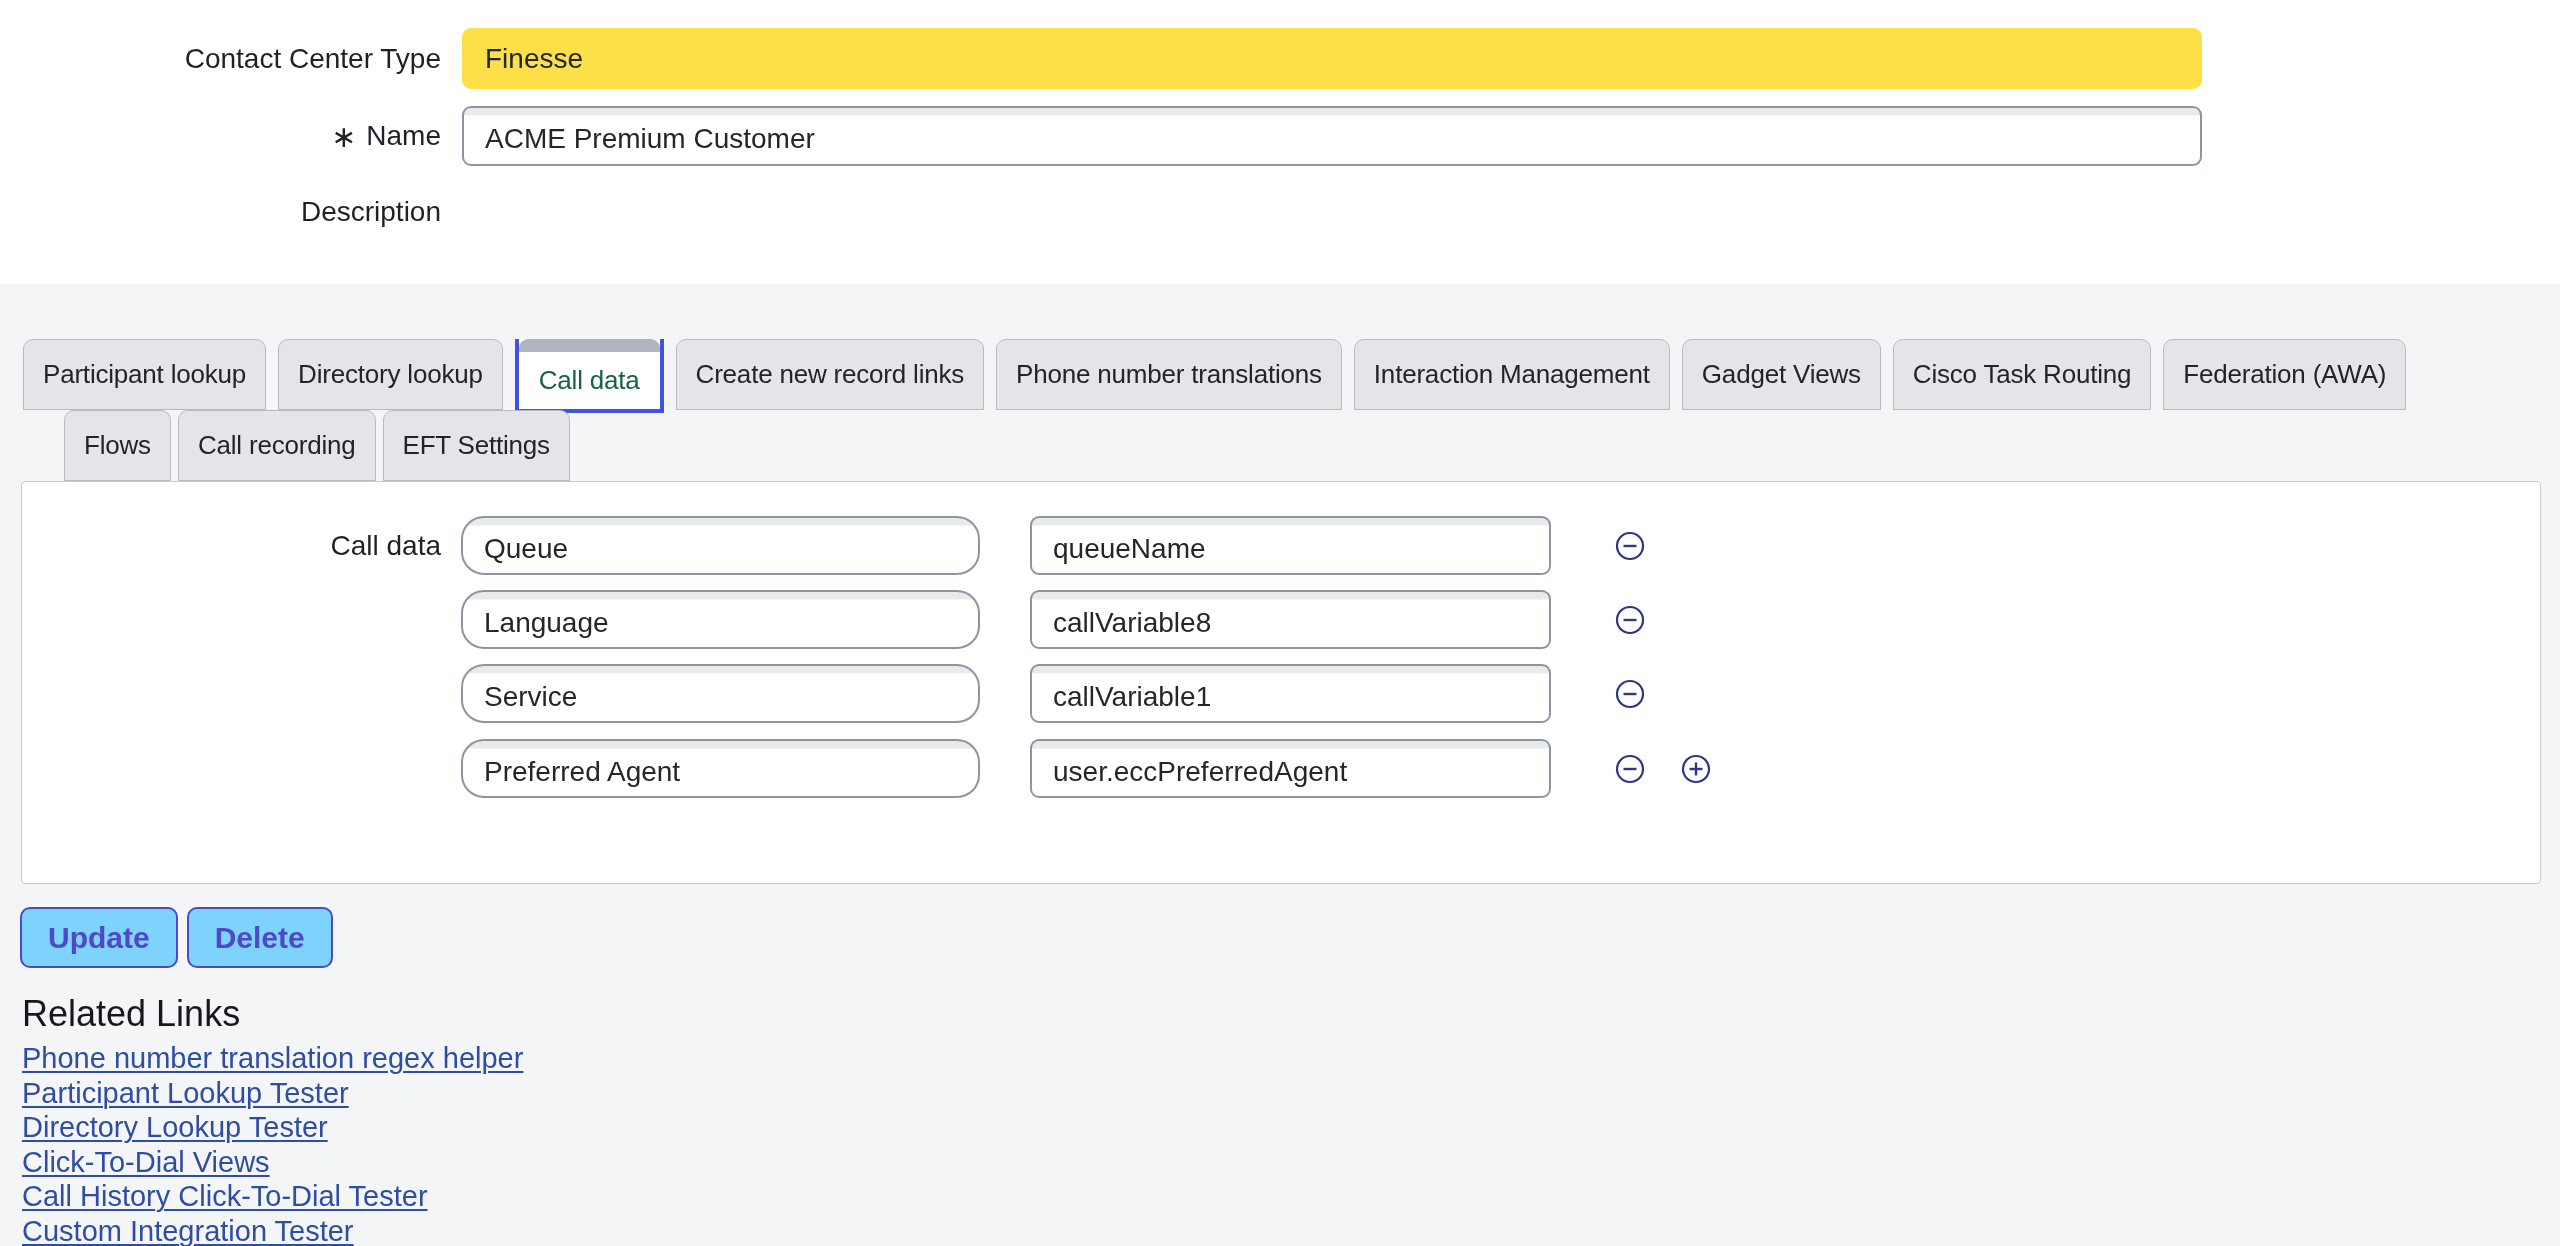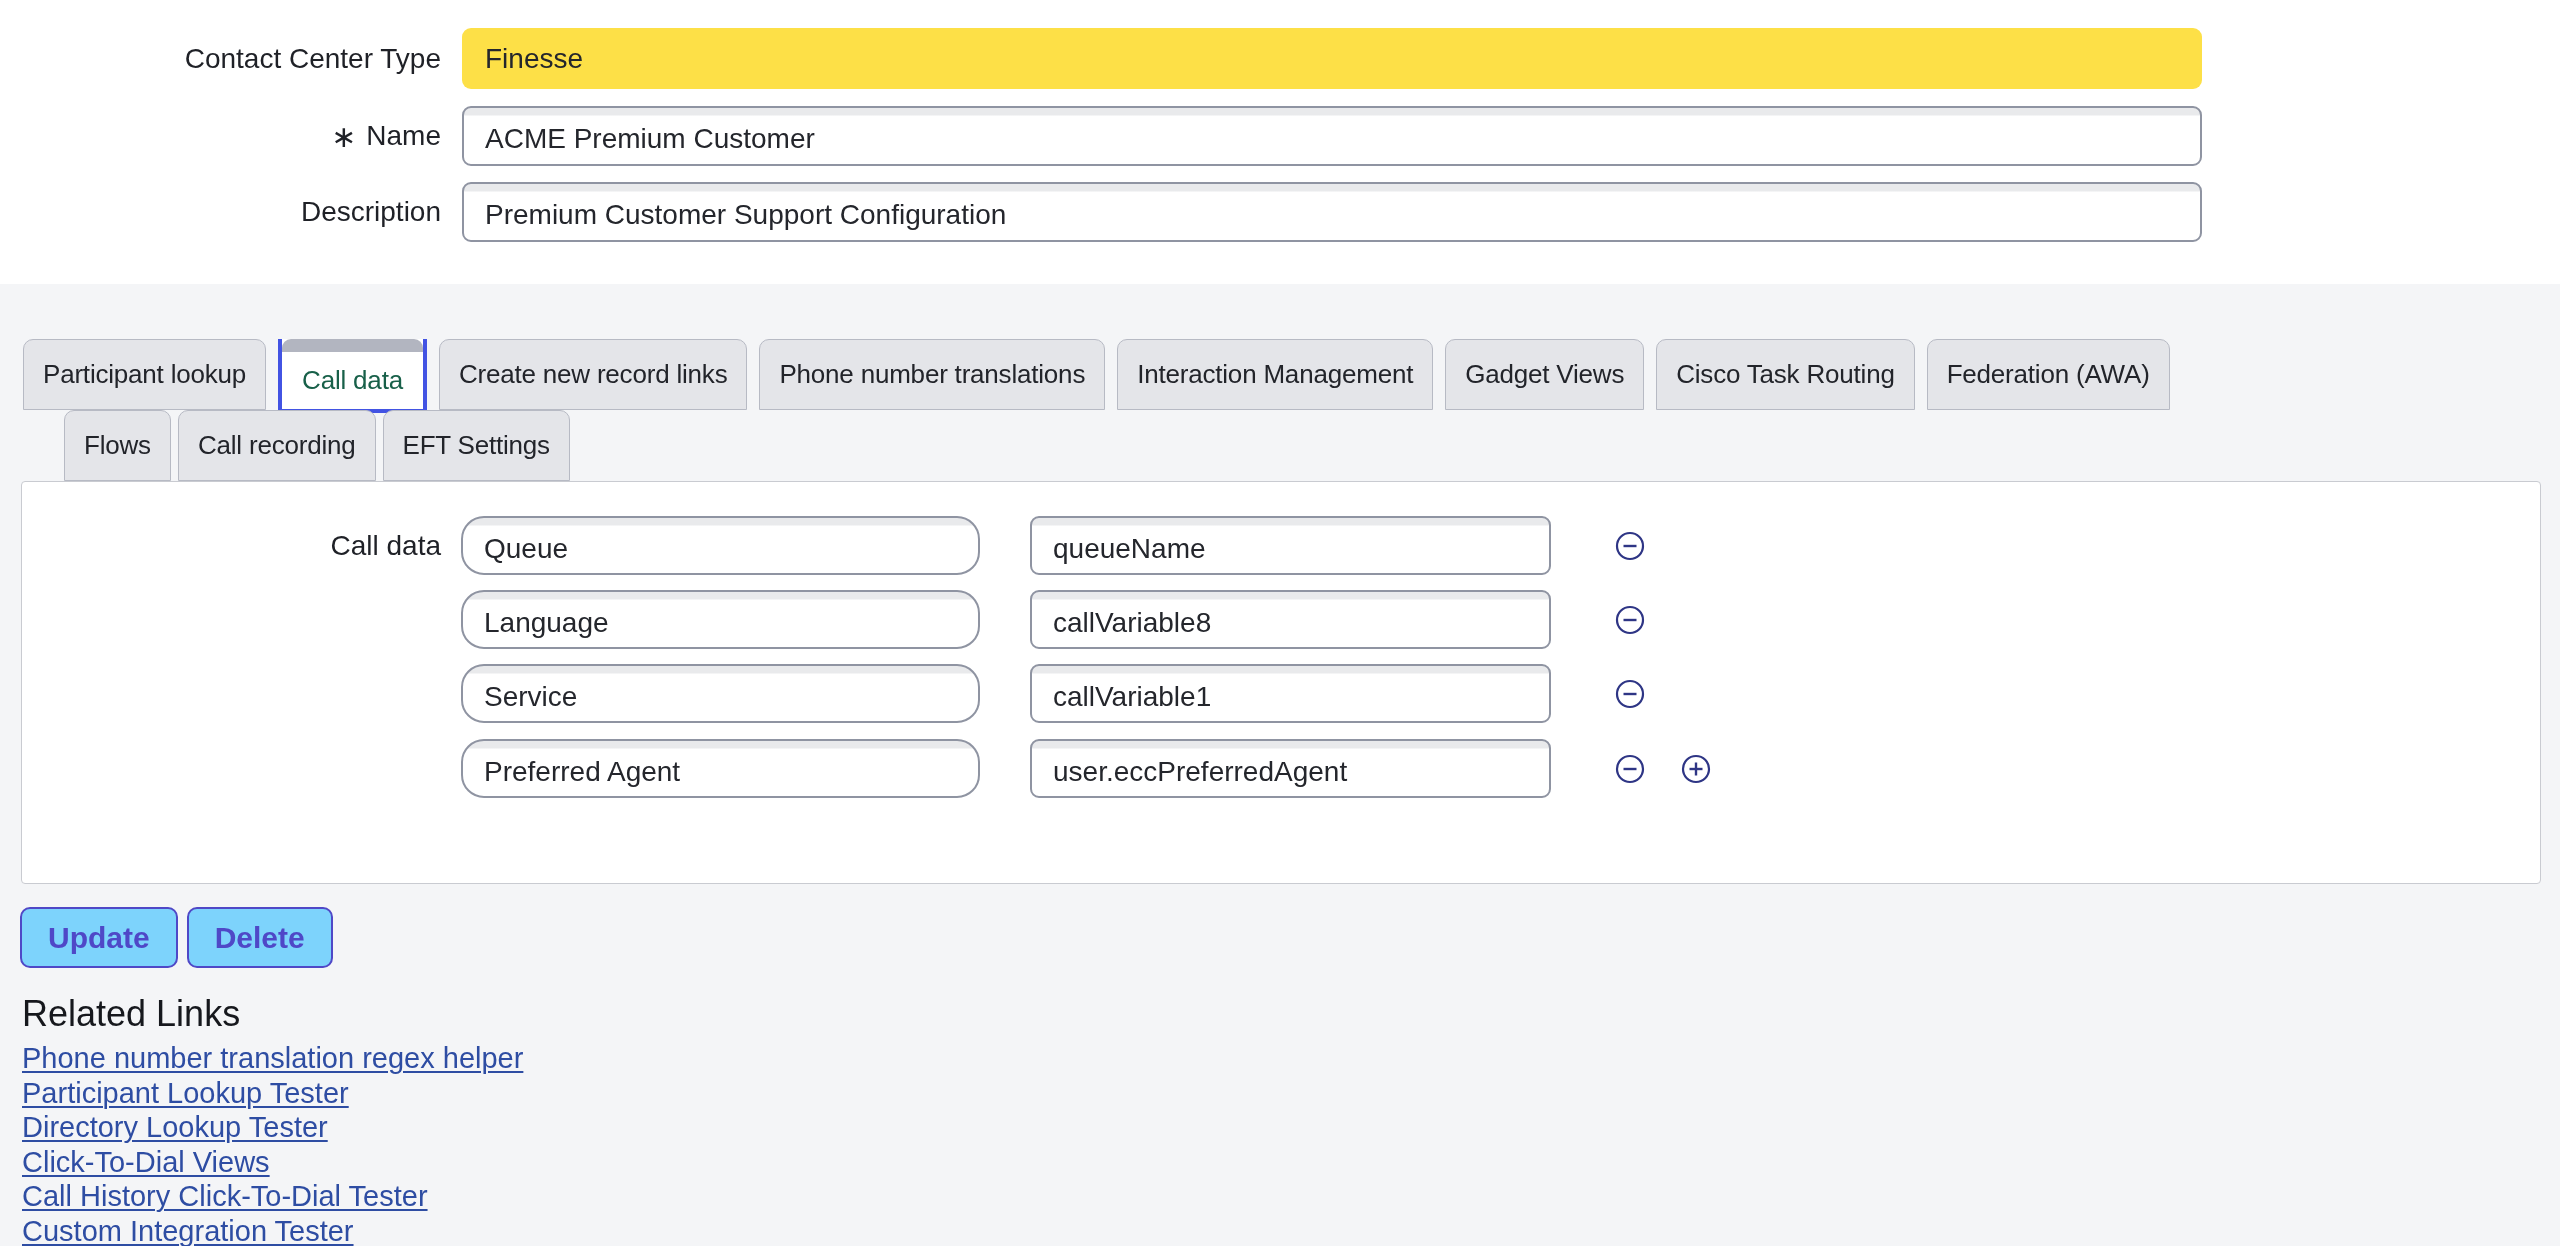--- a/index.html
+++ b/index.html
@@ -102,25 +102,25 @@
       <span class="req-mark">∗</span>
       <span>Name</span>
     </div>
     <input class="field text-input" type="text" value="ACME Premium Customer" style="">
   </div>
 
   <div class="form-row" style="top:182px;height:60px;">
     <div class="form-label">
       <span>Description</span>
     </div>
-    <input class="field text-input" type="text" value="Premium Customer Support Configuration" style="">
   </div>
 
   <div class="tabs-row tabs-row1">
     <button class="tab">Participant lookup</button>
+    <button class="tab">Directory lookup</button>
     <button class="tab tab--active">Call data</button>
     <button class="tab">Create new record links</button>
     <button class="tab">Phone number translations</button>
     <button class="tab">Interaction Management</button>
     <button class="tab">Gadget Views</button>
     <button class="tab">Cisco Task Routing</button>
     <button class="tab">Federation (AWA)</button>
   </div>
 
   <div class="tabs-row tabs-row2">

